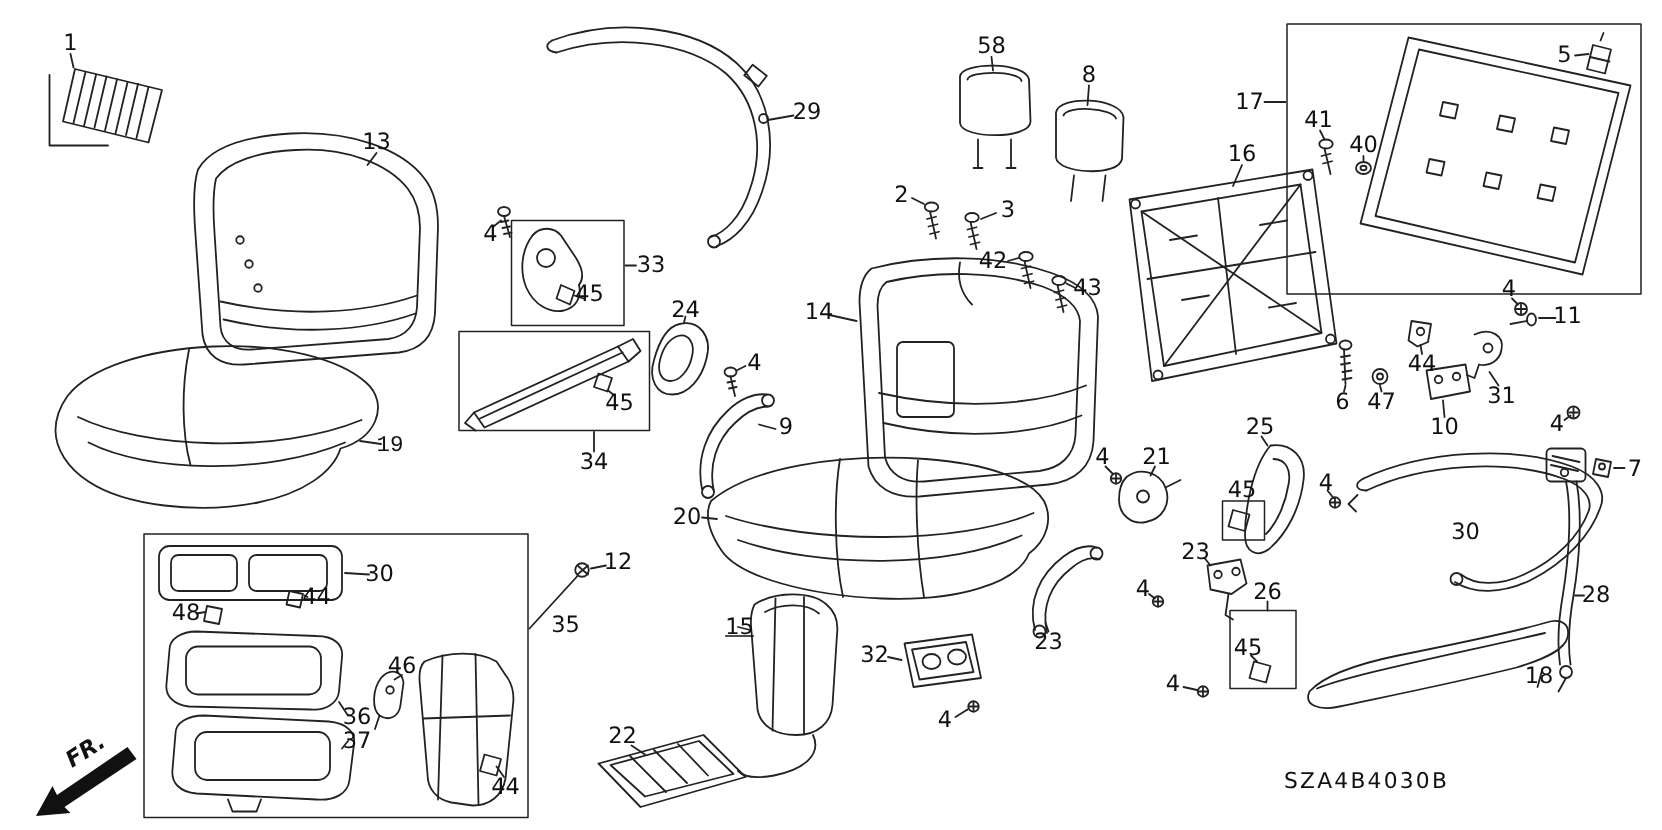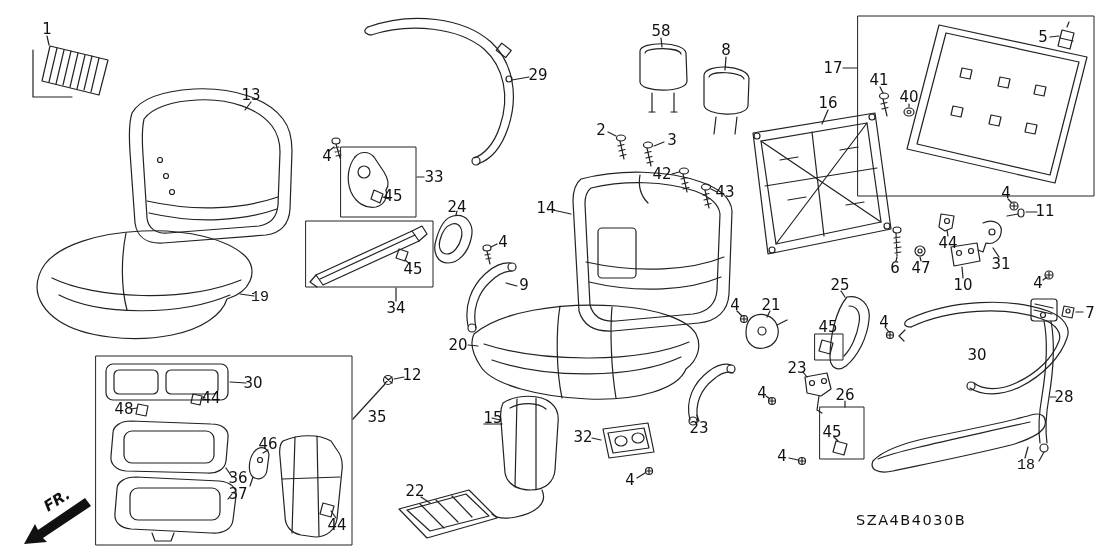--- a/index.html
+++ b/index.html
@@ -443,21 +443,21 @@
       <div class="callout" style="left: 726px; top: 50px;">8</div>
       <div class="callout" style="left: 524px; top: 285px;">9</div>
       <div class="callout" style="left: 963px; top: 285px;">10</div>
       <div class="callout" style="left: 1045px; top: 211px;">11</div>
       <div class="callout" style="left: 412px; top: 375px;">12</div>
       <div class="callout" style="left: 251px; top: 95px;">13</div>
       <div class="callout" style="left: 546px; top: 208px;">14</div>
       <div class="callout" style="left: 493px; top: 418px; text-decoration: underline;">15</div>
       <div class="callout" style="left: 828px; top: 103px;">16</div>
       <div class="callout" style="left: 833px; top: 68px;">17</div>
-      <div class="callout" style="left: 1026px; top: 465px; font-family: Liberation Mono, monospace;">18</div>
+      <div class="callout" style="left: 1026px; top: 451px;">18</div>
       <div class="callout" style="left: 260px; top: 297px; font-family: Liberation Mono, monospace;">19</div>
       <div class="callout" style="left: 458px; top: 345px;">20</div>
       <div class="callout" style="left: 771px; top: 305px;">21</div>
       <div class="callout" style="left: 415px; top: 491px;">22</div>
       <div class="callout" style="left: 797px; top: 368px;">23</div>
       <div class="callout" style="left: 457px; top: 207px;">24</div>
       <div class="callout" style="left: 840px; top: 285px;">25</div>
       <div class="callout" style="left: 845px; top: 395px;">26</div>
       <div class="callout" style="left: 699px; top: 428px;">23</div>
       <div class="callout" style="left: 1064px; top: 397px;">28</div>

